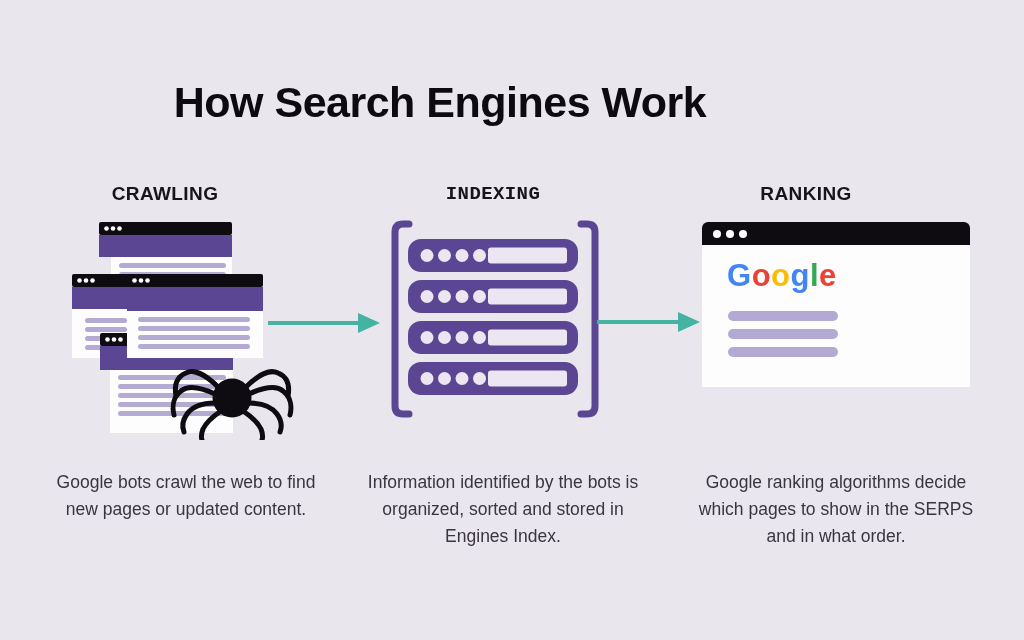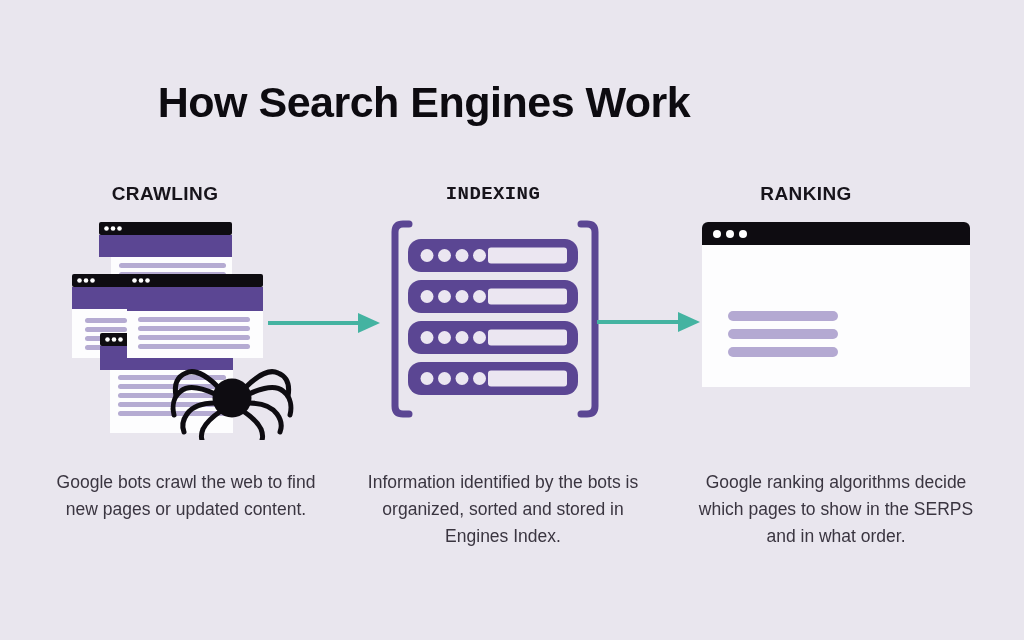--- a/index.html
+++ b/index.html
@@ -4,21 +4,21 @@
 <style>
   html,body{margin:0;padding:0;}
   body{
     width:1024px;height:640px;position:relative;overflow:hidden;
     background:#e9e6ee;
     font-family:"Liberation Sans", sans-serif;
   }
   .abs{position:absolute;}
   
   .title{
-    top:78px;left:0;width:848px;text-align:center;
+    top:78px;left:16px;width:848px;text-align:center;
     font-size:43px;font-weight:bold;letter-spacing:-0.5px;color:#0d0b10;
   }
   
   .stage-label{
     top:183px;width:210px;text-align:center;
     font-size:19px;font-weight:bold;letter-spacing:0.4px;color:#17141b;
   }
   .label-crawling{left:60px;}
   .label-indexing{left:388px;font-family:Liberation Mono, monospace;}
   .label-ranking{left:701px;}
@@ -164,20 +164,23 @@
   <line x1="2" y1="13" x2="85" y2="13" stroke="#44b3a1" stroke-width="4"></line>
   <polygon points="83,3 105,13 83,23" fill="#44b3a1"></polygon>
 </svg>
 
 <div class="abs rank-window">
   <div class="rank-titlebar">
     <span class="rank-dot d1"></span>
     <span class="rank-dot d2"></span>
     <span class="rank-dot d3"></span>
   </div>
+  <div class="google-logo">
+    <span style="color: rgb(66, 133, 244);">G</span><span style="color: rgb(234, 67, 53);">o</span><span style="color: rgb(251, 188, 5);">o</span><span style="color: rgb(66, 133, 244);">g</span><span style="color: rgb(52, 168, 83);">l</span><span style="color: rgb(234, 67, 53);">e</span>
+  </div>
   <div class="serp-line l1"></div>
   <div class="serp-line l2"></div>
   <div class="serp-line l3"></div>
 </div>
 
 <div class="abs stage-desc desc-crawling">Google bots crawl the web to find new pages or updated content.</div>
 <div class="abs stage-desc desc-indexing">Information identified by the bots is organized, sorted and stored in Engines Index.</div>
 <div class="abs stage-desc desc-ranking">Google ranking algorithms decide which pages to show in the SERPS and in what order.</div>
 
 </body></html>

